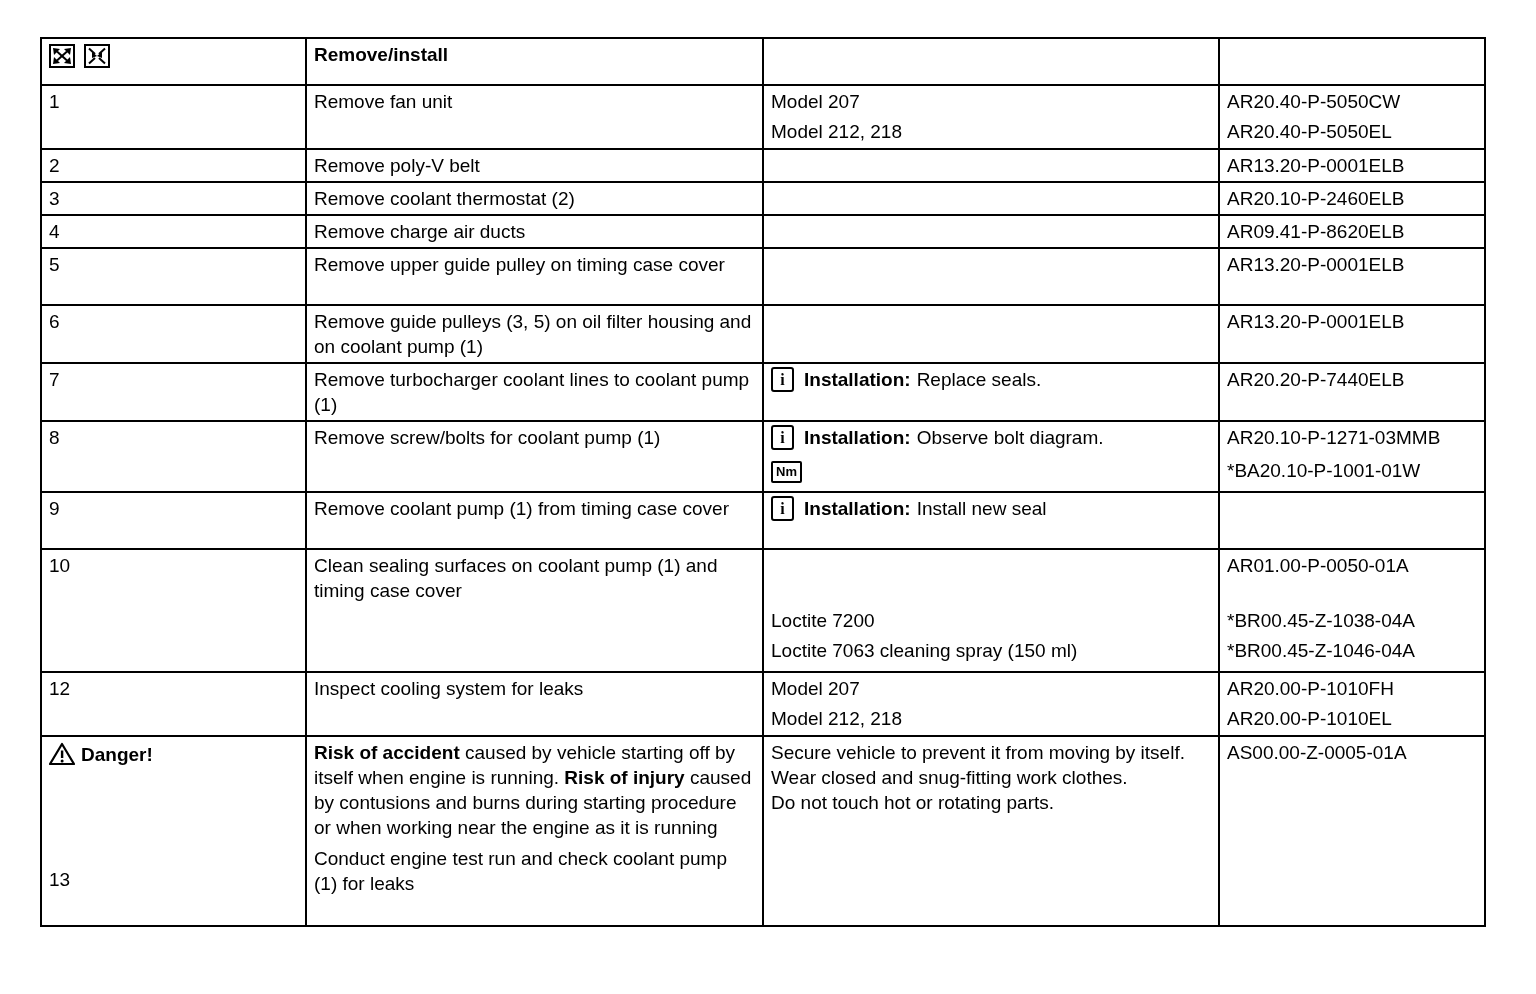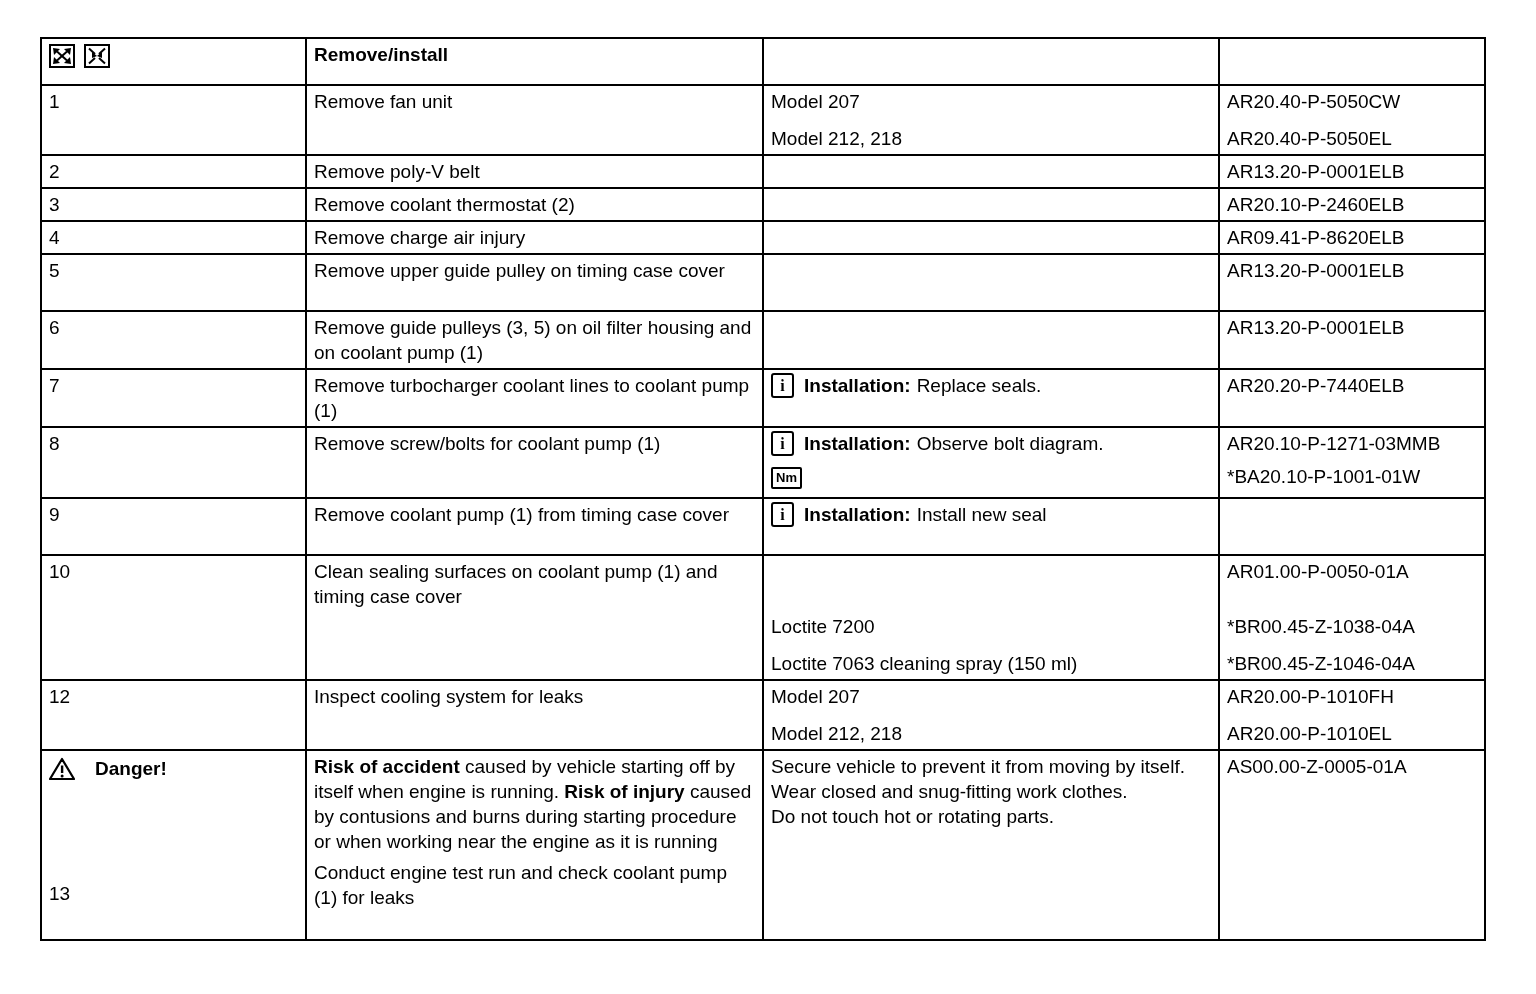--- a/index.html
+++ b/index.html
@@ -41,26 +41,26 @@
     margin-right: 10px;
   }
   .inst { margin-right: 6px; white-space: nowrap; }
   .nmline { margin-top: 7px; }
   .nmbox {
     display: inline-flex; align-items: center; justify-content: flex-start;
     border: 2px solid #000; border-radius: 2px;
     height: 22px; padding: 0 3px;
     font-weight: 700; font-size: 13px;
   }
-  .mt5 { margin-top: 12px; }
+  .mt5 { margin-top: 5px; }
   .mt8 { margin-top: 8px; }
   .mt30 { margin-top: 30px; }
   .mt55 { margin-top: 55px; }
   
-  .dlabel { display: flex; align-items: flex-end; gap: 20px; font-weight: bold; padding-top: 2px; }
+  .dlabel { display: flex; align-items: flex-start; gap: 6px; font-weight: bold; padding-top: 2px; }
   .step13num { margin-top: 100px; }
   .step13task { margin-top: 6px; }
 </style>
 </head>
 <body>
 
 <table class="proc">
   <colgroup>
     <col style="width:265px">
       <col style="width:457px">
@@ -125,21 +125,21 @@
     <td><span>3</span></td>
     <td><span>Remove coolant thermostat (2)</span></td>
     <td></td>
     <td>
           <div>AR20.10-P-2460ELB</div>
         </td>
   </tr>
 
   <tr class="h32">
     <td><span>4</span></td>
-    <td><span>Remove charge air injury</span></td>
+    <td><span>Remove charge air ducts</span></td>
     <td></td>
     <td>
           <div>AR09.41-P-8620ELB</div>
         </td>
   </tr>
 
   <tr class="h57">
     <td><span>5</span></td>
     <td><span>Remove upper guide pulley on timing case cover</span></td>
     <td></td>

